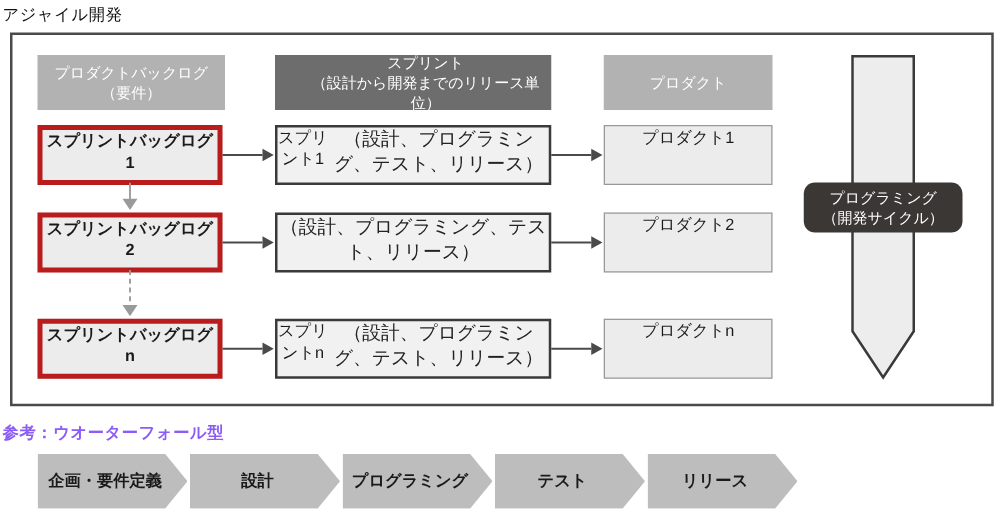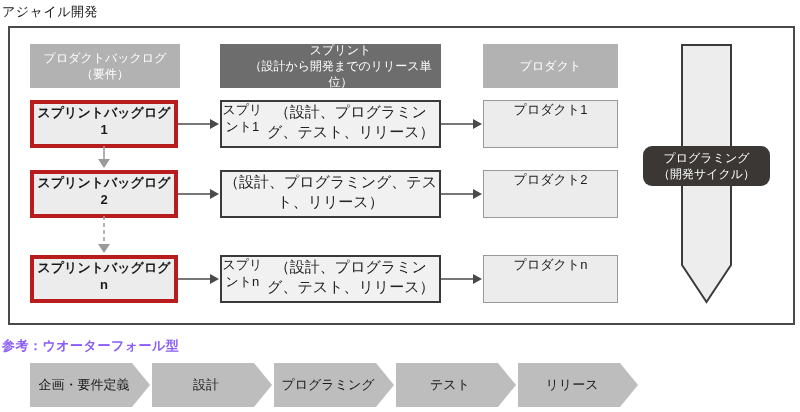--- a/index.html
+++ b/index.html
@@ -54,21 +54,21 @@
   .iter-label{
     left:643px;top:146px;width:127px;height:40px;background:#3b3734;
     border-radius:9px;color:#fff;text-align:center;display:flex;
     flex-direction:column;justify-content:center;font-size:12px;line-height:1.35;
   }
   
   .chev{
     top:363px;width:120px;height:44px;background:#bdbdbd;
     clip-path:polygon(0 0,85% 0,100% 50%,85% 100%,0 100%);
     display:flex;align-items:center;justify-content:center;
-    font-size:13px;color:#1a1a1a;padding-right:12px;box-sizing:border-box;
+    font-size:13px;color:#1a1a1a;padding-right:12px;box-sizing:border-box;font-weight:bold;
   }
   .c0{left:30px;}.c1{left:152px;}.c2{left:274px;}.c3{left:396px;}.c4{left:518px;}
 </style>
 </head>
 <body>
 
 <div class="abs title">アジャイル開発</div>
 
 <div class="abs main-box"></div>
 

